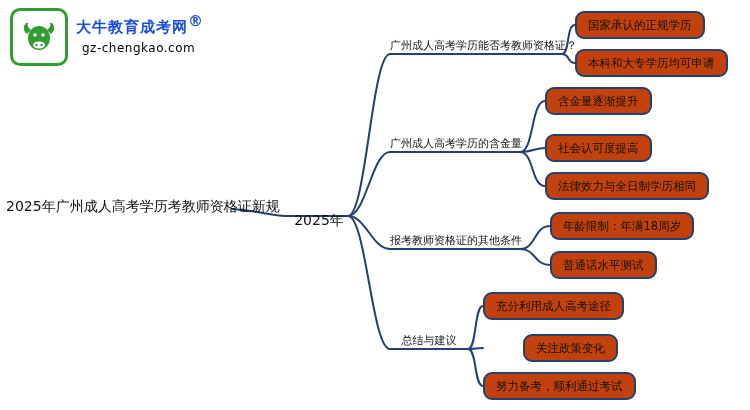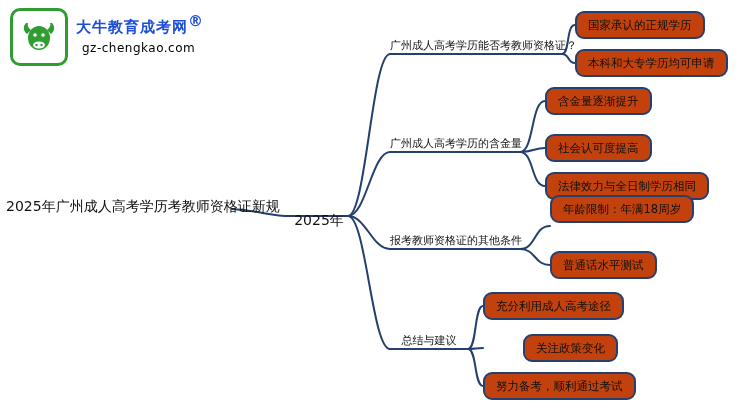--- a/index.html
+++ b/index.html
@@ -105,20 +105,20 @@
   <div class="node branch-label" style="left:390px;top:233px;width:130px;">报考教师资格证的其他条件</div>
   <div class="node branch-label" style="left:390px;top:333px;width:78px;">总结与建议</div>
 
   <div class="leaf" style="left:575px;top:11px;">国家承认的正规学历</div>
   <div class="leaf" style="left:575px;top:49px;">本科和大专学历均可申请</div>
 
   <div class="leaf" style="left:545px;top:87px;">含金量逐渐提升</div>
   <div class="leaf" style="left:545px;top:134px;">社会认可度提高</div>
   <div class="leaf" style="left:545px;top:172px;">法律效力与全日制学历相同</div>
 
-  <div class="leaf" style="left:550px;top:195px;">年龄限制：年满18周岁</div>
+  <div class="leaf" style="left:550px;top:212px;">年龄限制：年满18周岁</div>
   <div class="leaf" style="left:550px;top:251px;">普通话水平测试</div>
 
   <div class="leaf" style="left:483px;top:292px;">充分利用成人高考途径</div>
   <div class="leaf" style="left:483px;top:334px;margin-left:40px;">关注政策变化</div>
   <div class="leaf" style="left:483px;top:372px;">努力备考，顺利通过考试</div>
 
 </div>
 
 </body></html>

